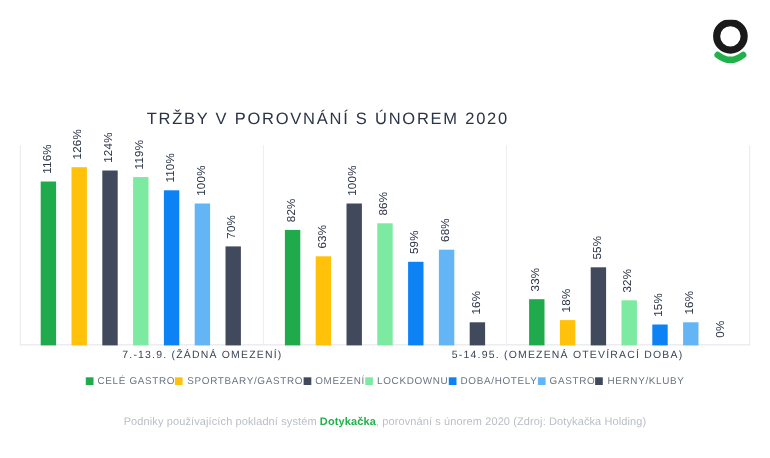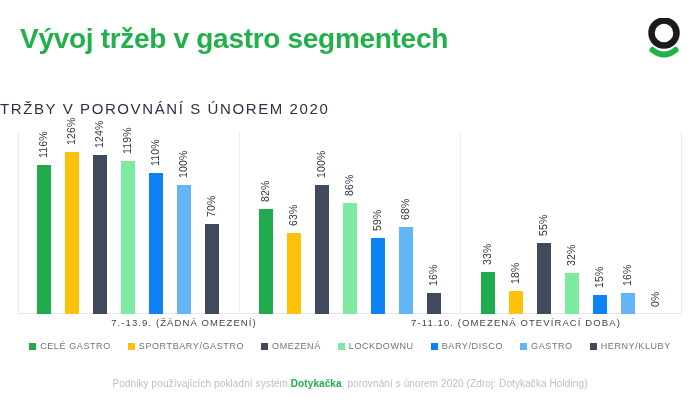--- a/index.html
+++ b/index.html
@@ -20,21 +20,21 @@
     font-size:28px;font-weight:bold;color:#22b04b;
     letter-spacing:-0.3px;white-space:nowrap;
   }
   .logo{
     position:absolute;left:645px;top:18px;width:38px;height:40px;
   }
 
   
   .chart-title{
     position:absolute;left:0;top:100px;width:596px;
-    text-align:left;
+    text-align:center;
     font-size:15px;color:#2b3445;letter-spacing:1.6px;
     font-weight:400;
   }
 
   
   .plot-wrap{
     position:absolute;left:18px;top:132px;
     width:664px;height:182px;
   }
   .plot-frame{
@@ -98,21 +98,20 @@
   .caption{
     flex:1 1 0;text-align:center;
     font-size:9.5px;color:#3b4555;letter-spacing:1.1px;
     white-space:nowrap;
   }
 
   
   .legend{
     position:absolute;left:0;top:341px;width:700px;
     display:flex;justify-content:center;align-items:center;
-    gap:17px;
   }
   .legend-item{display:flex;align-items:center;gap:4px;}
   .legend-swatch{width:7px;height:7px;display:block;}
   .legend-label{
     font-size:9px;color:#6b7480;letter-spacing:0.6px;
     white-space:nowrap;
   }
 
   
   .footer{
@@ -120,21 +119,20 @@
     text-align:center;
     font-size:10px;color:#b9bec6;letter-spacing:0.1px;
     white-space:nowrap;
   }
   .footer .brand{color:#22b04b;font-weight:bold;}
 </style>
 </head>
 <body>
 
 <div class="header">
-  <div class="page-title">Vývoj tržeb v gastro segmentech</div>
   <div class="logo">
     <svg width="38" height="40" viewBox="0 0 38 40" xmlns="http://www.w3.org/2000/svg">
       <circle cx="19" cy="15" r="12.5" fill="none" stroke="#1a1a1a" stroke-width="6.5"></circle>
       <path d="M7.5 32 Q19 41 30.5 32" fill="none" stroke="#22b04b" stroke-width="6" stroke-linecap="round"></path>
     </svg>
   </div>
 </div>
 
 <div class="chart-title">TRŽBY V POROVNÁNÍ S ÚNOREM 2020</div>
 
@@ -235,43 +233,43 @@
             <div class="bar-label" style="bottom: 3px;">0%</div>
             <div class="bar" style="height: 0px; background: rgb(65, 74, 92);"></div>
           </div>
         </div>
       </div>
     </div>
 </div>
 
 <div class="captions" id="captions">
     <div class="caption">7.-13.9. (ŽÁDNÁ OMEZENÍ)</div>
-    <div class="caption">7-11.10. (OMEZENÁ OTEVÍRACÍ DOBA)</div>
+    <div class="caption">5-14.95. (OMEZENÁ OTEVÍRACÍ DOBA)</div>
   </div>
 
 <div class="legend" id="legend">
     <div class="legend-item">
       <span class="legend-swatch" style="background: rgb(31, 171, 75);"></span>
       <span class="legend-label">CELÉ GASTRO</span>
     </div>
     <div class="legend-item">
       <span class="legend-swatch" style="background: rgb(255, 193, 10);"></span>
       <span class="legend-label">SPORTBARY/GASTRO</span>
     </div>
     <div class="legend-item">
       <span class="legend-swatch" style="background: rgb(65, 74, 92);"></span>
-      <span class="legend-label">OMEZENÁ</span>
+      <span class="legend-label">OMEZENÍ</span>
     </div>
     <div class="legend-item">
       <span class="legend-swatch" style="background: rgb(124, 234, 160);"></span>
       <span class="legend-label">LOCKDOWNU</span>
     </div>
     <div class="legend-item">
       <span class="legend-swatch" style="background: rgb(13, 130, 245);"></span>
-      <span class="legend-label">BARY/DISCO</span>
+      <span class="legend-label">DOBA/HOTELY</span>
     </div>
     <div class="legend-item">
       <span class="legend-swatch" style="background: rgb(100, 181, 246);"></span>
       <span class="legend-label">GASTRO</span>
     </div>
     <div class="legend-item">
       <span class="legend-swatch" style="background: rgb(65, 74, 92);"></span>
       <span class="legend-label">HERNY/KLUBY</span>
     </div>
   </div>

